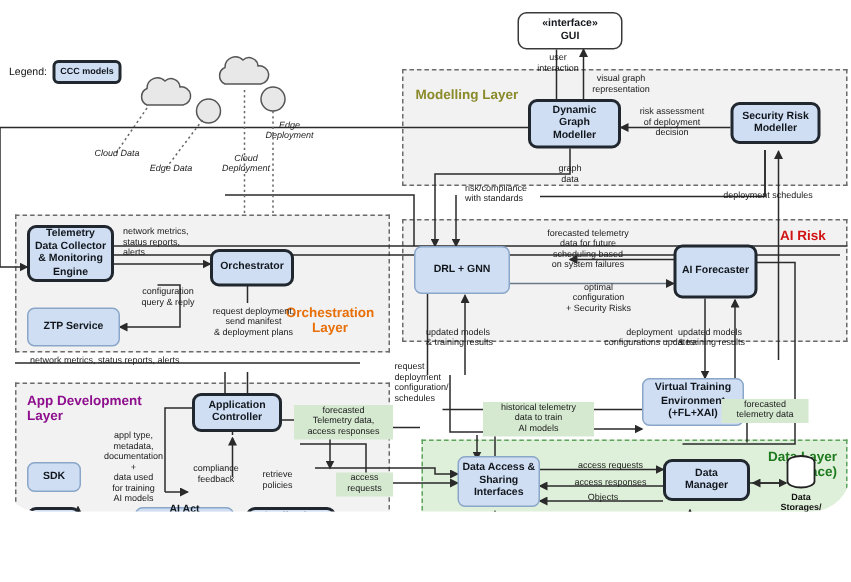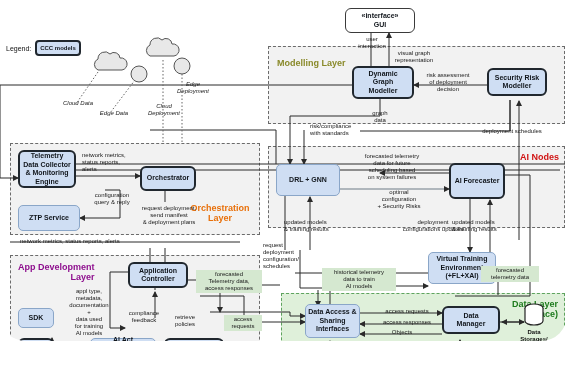--- a/index.html
+++ b/index.html
@@ -40,24 +40,24 @@
 
 <div id="root">
 
   <div class="layer layer-grey abs" style="left:268px;top:46px;width:297px;height:78px;"></div>
   <div class="layer layer-grey abs" style="left:268px;top:146px;width:297px;height:82px;"></div>
   <div class="layer layer-grey abs" style="left:10px;top:143px;width:250px;height:92px;"></div>
   <div class="layer layer-grey abs" style="left:10px;top:255px;width:250px;height:105px;"></div>
   <div class="layer layer-green abs" style="left:281px;top:293px;width:284px;height:67px;"></div>
 
   <div class="layer-title" style="left:277px;top:58px;color:#8a8a2a;">Modelling Layer</div>
-  <div class="layer-title" style="left:520px;top:152px;color:#d01414;">AI Nodes</div>
+  <div class="layer-title" style="left:520px;top:152px;color:#d01414;">AI Risk</div>
   <div class="layer-title" style="left:184px;top:203px;color:#e8700a;white-space:pre-line;text-align:center;width:72px;">Orchestration
 Layer</div>
-  <div class="layer-title" style="left:18px;top:262px;color:#8e0f8e;white-space:pre-line;text-align:right;">App Development
+  <div class="layer-title" style="left:18px;top:262px;color:#8e0f8e;white-space:pre-line;">App Development
 Layer</div>
   <div class="layer-title" style="left:494px;top:299px;color:#1d7a1d;white-space:pre-line;text-align:right;width:64px;">Data Layer
 (Space)</div>
 
   <svg class="wires" viewBox="0 0 567 388">
     <defs>
       <marker id="ah" markerWidth="6" markerHeight="6" refX="5" refY="3" orient="auto">
         <path d="M0,0 L6,3 L0,6 z" fill="#2a2a2a"></path>
       </marker>
       <marker id="ahg" markerWidth="6" markerHeight="6" refX="5" refY="3" orient="auto">

